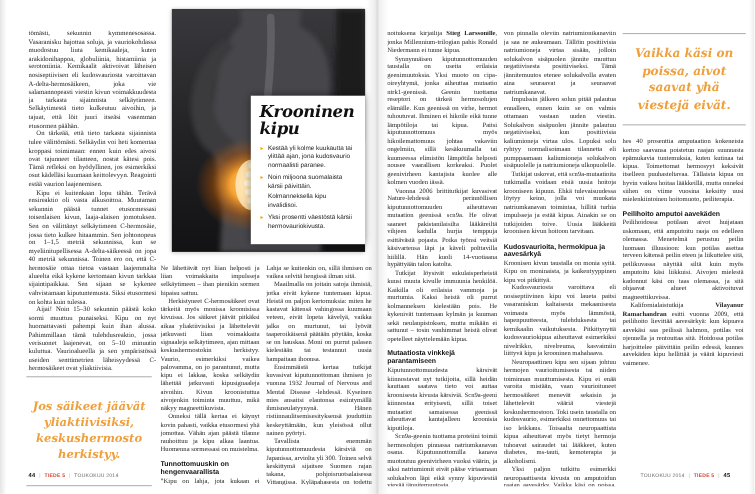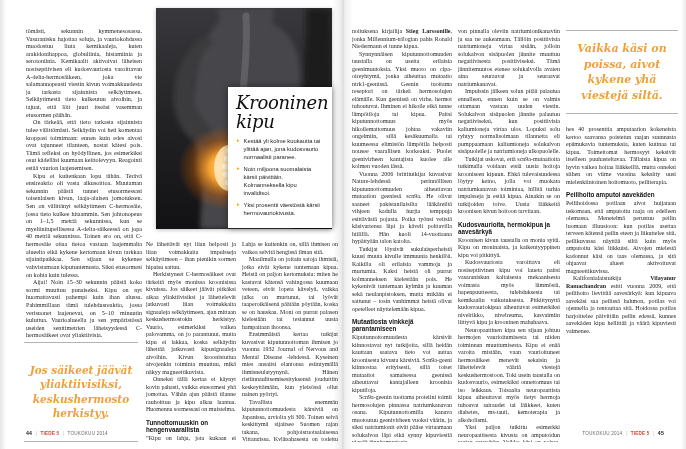--- a/index.html
+++ b/index.html
@@ -13,22 +13,22 @@
   .colhead{font-family:"Liberation Sans",sans-serif;font-weight:bold;font-size:6.3px;
            line-height:1.15;margin:5px 0 2px;text-align:left;color:#111}
   .pullquote{font-family:"DejaVu Serif",serif;font-style:italic;font-weight:bold;
              text-align:center;color:#efa03d;border-top:1px solid #b3b3b3;border-bottom:1px solid #b3b3b3;
              box-sizing:border-box}
   .pq-left{font-size:10.5px;line-height:1.38;padding:20px 2px}
   .pq-right{font-size:11px;line-height:1.42;padding:10px 2px}
   .photo-wrap{box-shadow:0 1px 4px rgba(0,0,0,.25)}
   .infobox{background:#fff;box-sizing:border-box;padding:7px 8px 8px;
            box-shadow:0 0 7px rgba(0,0,0,.45)}
-  .infobox-title{font-family:"DejaVu Serif",serif;font-style:italic;font-weight:normal;
-                 font-size:18px;line-height:1.05;color:#101010;margin:0 0 5px;width:82px;
+  .infobox-title{font-family:"DejaVu Serif",serif;font-style:italic;font-weight:bold;
+                 font-size:15px;line-height:1.05;color:#101010;margin:0 0 5px;width:82px;
                  letter-spacing:-.3px}
   .bullet{display:flex;gap:3px;font-family:"Liberation Sans",sans-serif;font-size:5.8px;
           line-height:1.4;color:#222;margin-bottom:3.5px;text-align:left}
   .bullet .marker{color:#f6a800;font-size:4.6px;line-height:1.9;flex:0 0 auto}
   .footer{font-family:"Liberation Sans",sans-serif;font-size:4.6px;color:#6a6a6a;
           letter-spacing:.2px}
   .footer .pg{color:#111;font-weight:bold;font-size:5.2px}
   .footer .mag{color:#d6402e;font-weight:bold}
   .footer .sep{color:#bbb;margin:0 2px}
   .gutter{left:333px;top:0;width:20px;height:449px;pointer-events:none;
@@ -143,21 +143,21 @@
   <p class="bt">von pinnalla oleviin natriumionikanaviin ja saa ne aukeamaan. Tällöin positiivisia natriumioneja virtaa sisään, jolloin solukalvon sisäpuolen jännite muuttuu negatiivisesta positiiviseksi. Tämä jännitemuutos etenee solukalvolla avaten aina seuraavat ja seuraavat natriumkanavat.</p>
   <p class="bt ind">Impulssin jälkeen solun pitää palautua ennalleen, ennen kuin se on valmis ottamaan vastaan uuden viestin. Solukalvon sisäpuolen jännite palautuu negatiiviseksi, kun positiivisia kaliumioneja virtaa ulos. Lopuksi solu ryhtyy normalisoimaan tilannetta eli pumppaamaan kaliumioneja solukalvon sisäpuolelle ja natriumioneja ulkopuolelle.</p>
   <p class="bt ind">Tutkijat uskovat, että scn9a-mutaatioita tutkimalla voidaan etsiä uusia hoitoja krooniseen kipuun. Ehkä tulevaisuudessa löytyy keino, jolla voi muokata natriumkanavan toimintaa, hillitä turhia impulsseja ja estää kipua. Ainakin se on tutkijoiden toive. Uusia lääkkeitä kroonisen kivun hoitoon tarvitaan.</p>
   <h3 class="colhead">Kudosvaurioita, hermokipua ja aavesärkyä</h3>
   <p class="bt">Kroonisen kivun taustalla on monia syitä. Kipu on moninaista, ja kaikentyyppinen kipu voi pitkittyä.</p>
   <p class="bt ind">Kudosvauriosta varoittava eli nosiseptiivinen kipu voi laueta paitsi vasaraniskun kaltaisesta mekaanisesta voimasta myös lämmöstä, hapenpuutteesta, tulehduksesta tai kemikaalin vaikutuksesta. Pitkittynyttä kudosvauriokipua aiheuttavat esimerkiksi nivelrikko, nivelreuma, kasvaimiin liittyvä kipu ja krooninen mahahaava.</p>
   <p class="bt ind">Neuropaattinen kipu sen sijaan johtuu hermojen vaurioitumisesta tai niiden toiminnan muuttumisesta. Kipu ei enää varoita mistään, vaan vaurioituneet hermosäikeet menevät sekaisin ja lähettelevät vääriä viestejä keskushermostoon. Toki usein taustalla on kudosvaurio, esimerkiksi onnettomuus tai iso leikkaus. Toisaalta neuropaattista kipua aiheuttavat myös tietyt hermoja tuhoavat sairaudet tai lääkkeet, kuten diabetes, ms-tauti, kemoterapia ja alkoholismi.</p>
   <p class="bt ind">Yksi paljon tutkittu esimerkki neuropaattisesta kivusta on amputoidun raajan aavesärky. Vaikka käsi on poissa, aivot saavat yhä kipuviestejä hermoilta, jotka alkuunaan toivat sieltä impulsseja. Lä-</p>
 </div>
 
-<div class="abs pullquote pq-right" style="left:566px;top:30px;width:112px">Vaikka käsi on poissa, aivot kykene yhä viestejä siltä.</div>
+<div class="abs pullquote pq-right" style="left:566px;top:30px;width:112px">Vaikka käsi on poissa, aivot saavat yhä viestejä eivät.</div>
 
 <div class="abs col" style="left:566px;top:126px;width:110px;height:316px">
   <p class="bt">hes 40 prosenttia amputaation kokeneista kertoo saavansa poistetun raajan suunnasta epämukavia tuntemuksia, kuten kutinaa tai kipua. Toimettomat hermosyyt keksivät itselleen puuhasteltavaa. Tällaista kipua on hyvin vaikea hoitaa lääkkeillä, mutta onneksi siihen on viime vuosina keksitty uusi mielenkiintoinen hoitomuoto, peiliterapia.</p>
   <h3 class="colhead">Peilihoito amputoi aavekäden</h3>
   <p class="bt">Peilihoidossa potilaan aivot huijataan uskomaan, että amputoitu raaja on edelleen olemassa. Menetelmä perustuu peilin luomaan illuusioon: kun potilas asettaa terveen kätensä peilin eteen ja liikuttelee sitä, peilikuvassa näyttää siltä kuin myös amputoitu käsi liikkuisi. Aivojen mielestä kadonnut käsi on taas olemassa, ja sitä ohjaavat alueet aktivoituvat magneettikuvissa.</p>
   <p class="bt ind">Kalifornialaistutkija <b>Vilayanur Ramachandran</b> esitti vuonna 2009, että peilihoito lievittää aavesärkyä: kun kipuava aavekäsi saa peilissä hahmon, potilas voi ojennella ja rentouttaa sitä. Hoidossa potilas harjoittelee päivittäin peilin edessä, kunnes aavekäden kipu hellittää ja väärä kipuviesti vaimenee.</p>
 </div>
 
 <div class="abs footer" style="left:352px;top:430px;width:312px;text-align:right">
   <span>TOUKOKUU 2014</span>

